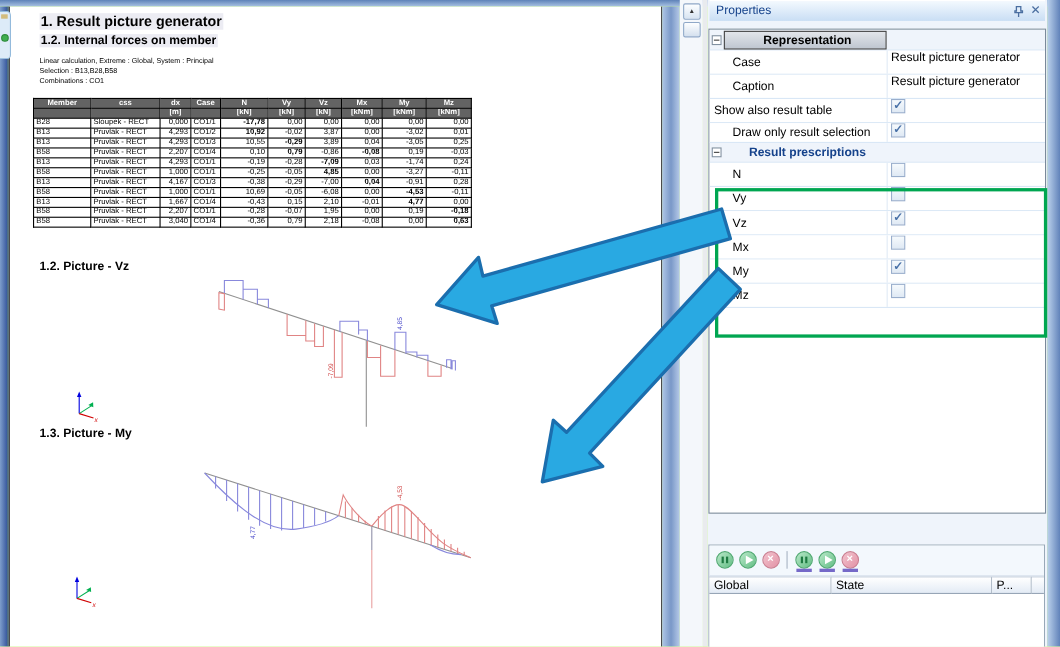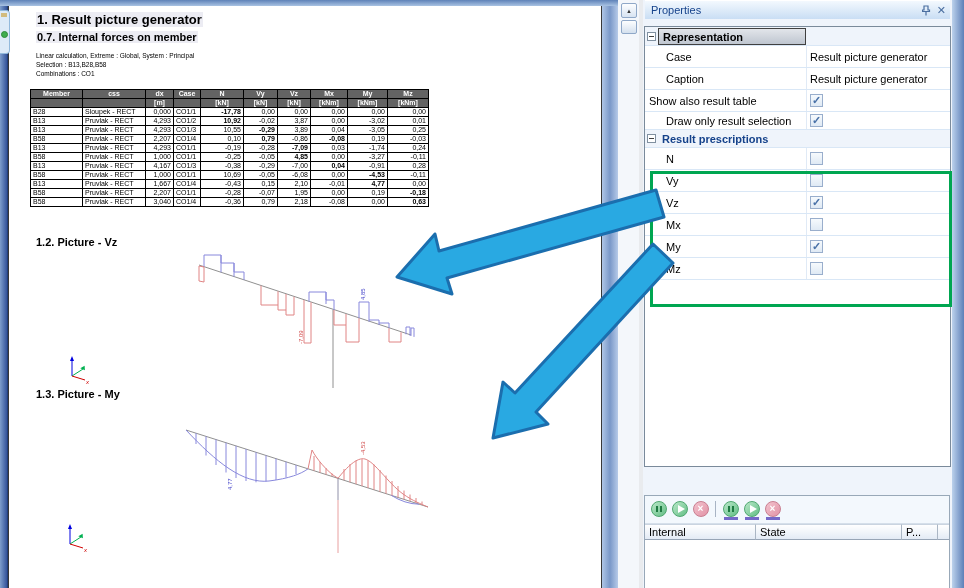--- a/index.html
+++ b/index.html
@@ -53,24 +53,24 @@
           background:linear-gradient(180deg,#F3F9FE,#C9DEF4);border-top:1px solid #fff;
           color:#15428B;font-size:11px;line-height:19px;padding-left:6px;box-sizing:border-box;}
   .ptitle .ticons{position:absolute;right:4px;top:0;height:19px;display:flex;align-items:center;gap:6px;}
   .ticon{color:#4A6EA0;font-size:11px;line-height:11px;cursor:default;}
   
   .pgrid{position:absolute;left:1px;top:26px;width:307px;height:441px;border:1px solid #7A8A9A;
          background:#fff;box-sizing:border-box;overflow:hidden;}
   .prow{display:flex;align-items:center;height:22px;background:#fff;border-bottom:1px solid #D9E7F6;box-sizing:border-box;font-size:11px;color:#000;}
   .c-ico{width:13px;display:flex;justify-content:flex-start;padding-left:2px;box-sizing:border-box;}
   .c-lab{width:148px;box-sizing:border-box;padding-left:8px;overflow:hidden;white-space:nowrap;}
-  .c-val{flex:1;border-left:1px solid #E0EAF6;padding-left:3px;display:flex;align-items:center;overflow:hidden;white-space:nowrap;height:100%;}
+  .c-val{flex:1;border-left:1px solid #E0EAF6;padding-left:3px;display:flex;overflow:hidden;white-space:nowrap;height:100%;}
   .collapse{width:9px;height:9px;border:1px solid #8090A0;background:#fff;position:relative;box-sizing:border-box;}
   .collapse::after{content:"";position:absolute;left:1px;top:3px;width:5px;height:1px;background:#404040;}
-  .ghead{background:#EFF4FB;border-bottom:1px solid #D9E7F6;}
+  .ghead{background:#EFF4FB;border-bottom:1px solid #D9E7F6;text-align:center;}
   .ghead.gbox{height:19px;}
   .gbox .hbox{width:148px;height:17px;line-height:16px;border:1px solid #404040;
               background:linear-gradient(180deg,#E2E5EA,#BFC6D0);font-weight:bold;padding-left:4px;box-sizing:border-box;}
   .ghead.gplain{height:18px;}
   .gplain .c-lab{font-weight:bold;color:#15428B;padding-left:4px;}
   .prow.slim{height:18px;}
   .prow.outdent .c-ico{width:2px;}
   .prow.outdent .c-lab{width:159px;padding-left:2px;}
   .cb{width:13px;height:13px;border:1px solid #99AECC;background:linear-gradient(180deg,#F6FAFD,#DFE9F4);
       position:relative;box-sizing:border-box;}
@@ -107,21 +107,21 @@
   <div class="top-bar"></div>
   <div class="left-strip"></div>
 
   <div class="mini-toolbar">
     <div class="tanbar"></div>
     <div class="grncirc"></div>
   </div>
 
   <div class="page">
     <div class="h1"><span class="hl">1. Result picture generator</span></div>
-    <div class="h2"><span class="hl">0.7. Internal forces on member</span></div>
+    <div class="h2"><span class="hl">1.2. Internal forces on member</span></div>
     <div class="meta">
       <div>Linear calculation, Extreme : Global, System : Principal</div>
       <div>Selection : B13,B28,B58</div>
       <div>Combinations : CO1</div>
     </div>
 
     <div class="ftable">
       <table class="forces">
         <colgroup>
           <col style="width:52px">
@@ -497,21 +497,21 @@
           <div class="tbtn k-run">
             <span class="g-run"></span>
             <span class="ul"></span>
           </div>
           <div class="tbtn k-stop">
             <span class="g-stop">×</span>
             <span class="ul"></span>
           </div>
         </div>
       <div class="theader">
-          <div class="tcol" style="width: 111px;">Internal</div>
+          <div class="tcol" style="width: 111px;">Global</div>
           <div class="tcol" style="width: 146px;">State</div>
           <div class="tcol" style="width: 36px;">P...</div>
           <div class="tcol" style="flex: 1 1 0%; border-right: none;"></div>
         </div>
       <div class="tlist"></div>
     </div>
   </div>
 
   <div class="right-strip"></div>
 

